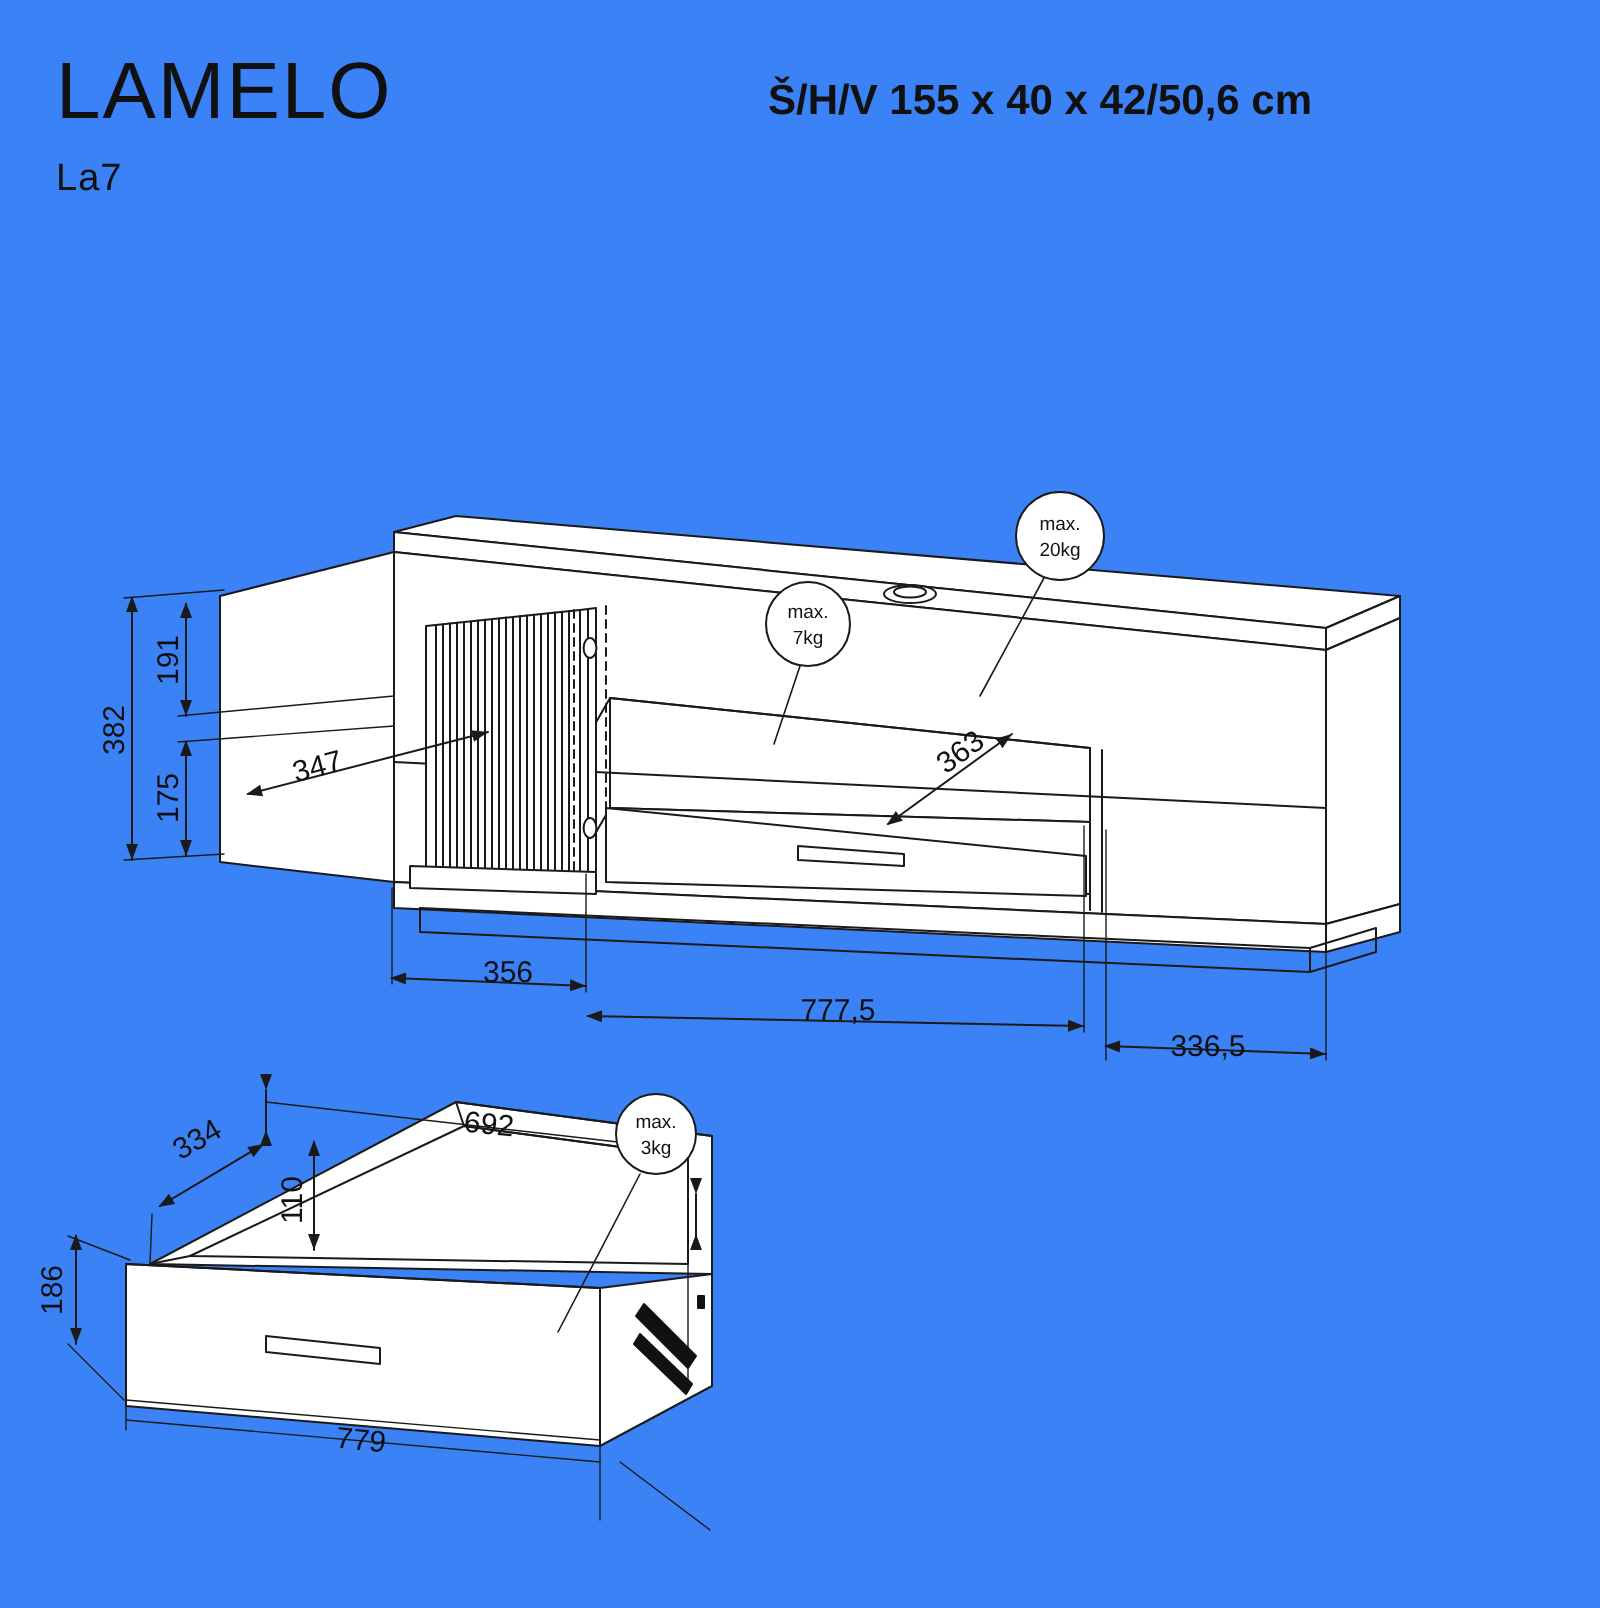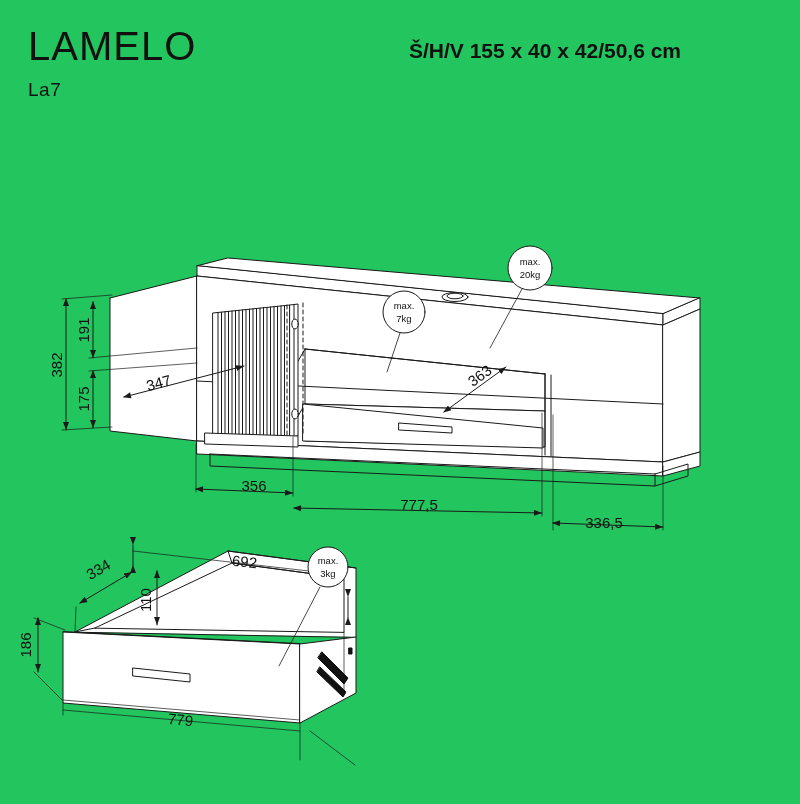--- a/index.html
+++ b/index.html
@@ -4,21 +4,21 @@
 <style>
   html, body {
     margin: 0;
     padding: 0;
     background: #ffffff;
   }
   #page {
     position: relative;
     width: 800px;
     height: 804px;
-    background: #22c55e;
+    background: #3b82f6;
     font-family: "Liberation Sans", sans-serif;
     overflow: hidden;
   }
   #title-block {
     position: absolute;
     left: 0; top: 0;
     width: 800px; height: 130px;
   }
   .brand-title {
     position: absolute;
@@ -39,21 +39,21 @@
     font-family: "Liberation Sans", sans-serif;
     font-size: 19px;
     font-weight: 400;
     letter-spacing: 0.5px;
     color: #111111;
     line-height: 1;
     white-space: nowrap;
   }
   .dims-title {
     position: absolute;
-    left: 409px;
+    left: 384px;
     top: 40px;
     font-family: "Liberation Sans", sans-serif;
     font-size: 21px;
     font-weight: bold;
     color: #111111;
     line-height: 1;
     white-space: nowrap;
   }
   #drawing-svg {
     position: absolute;

